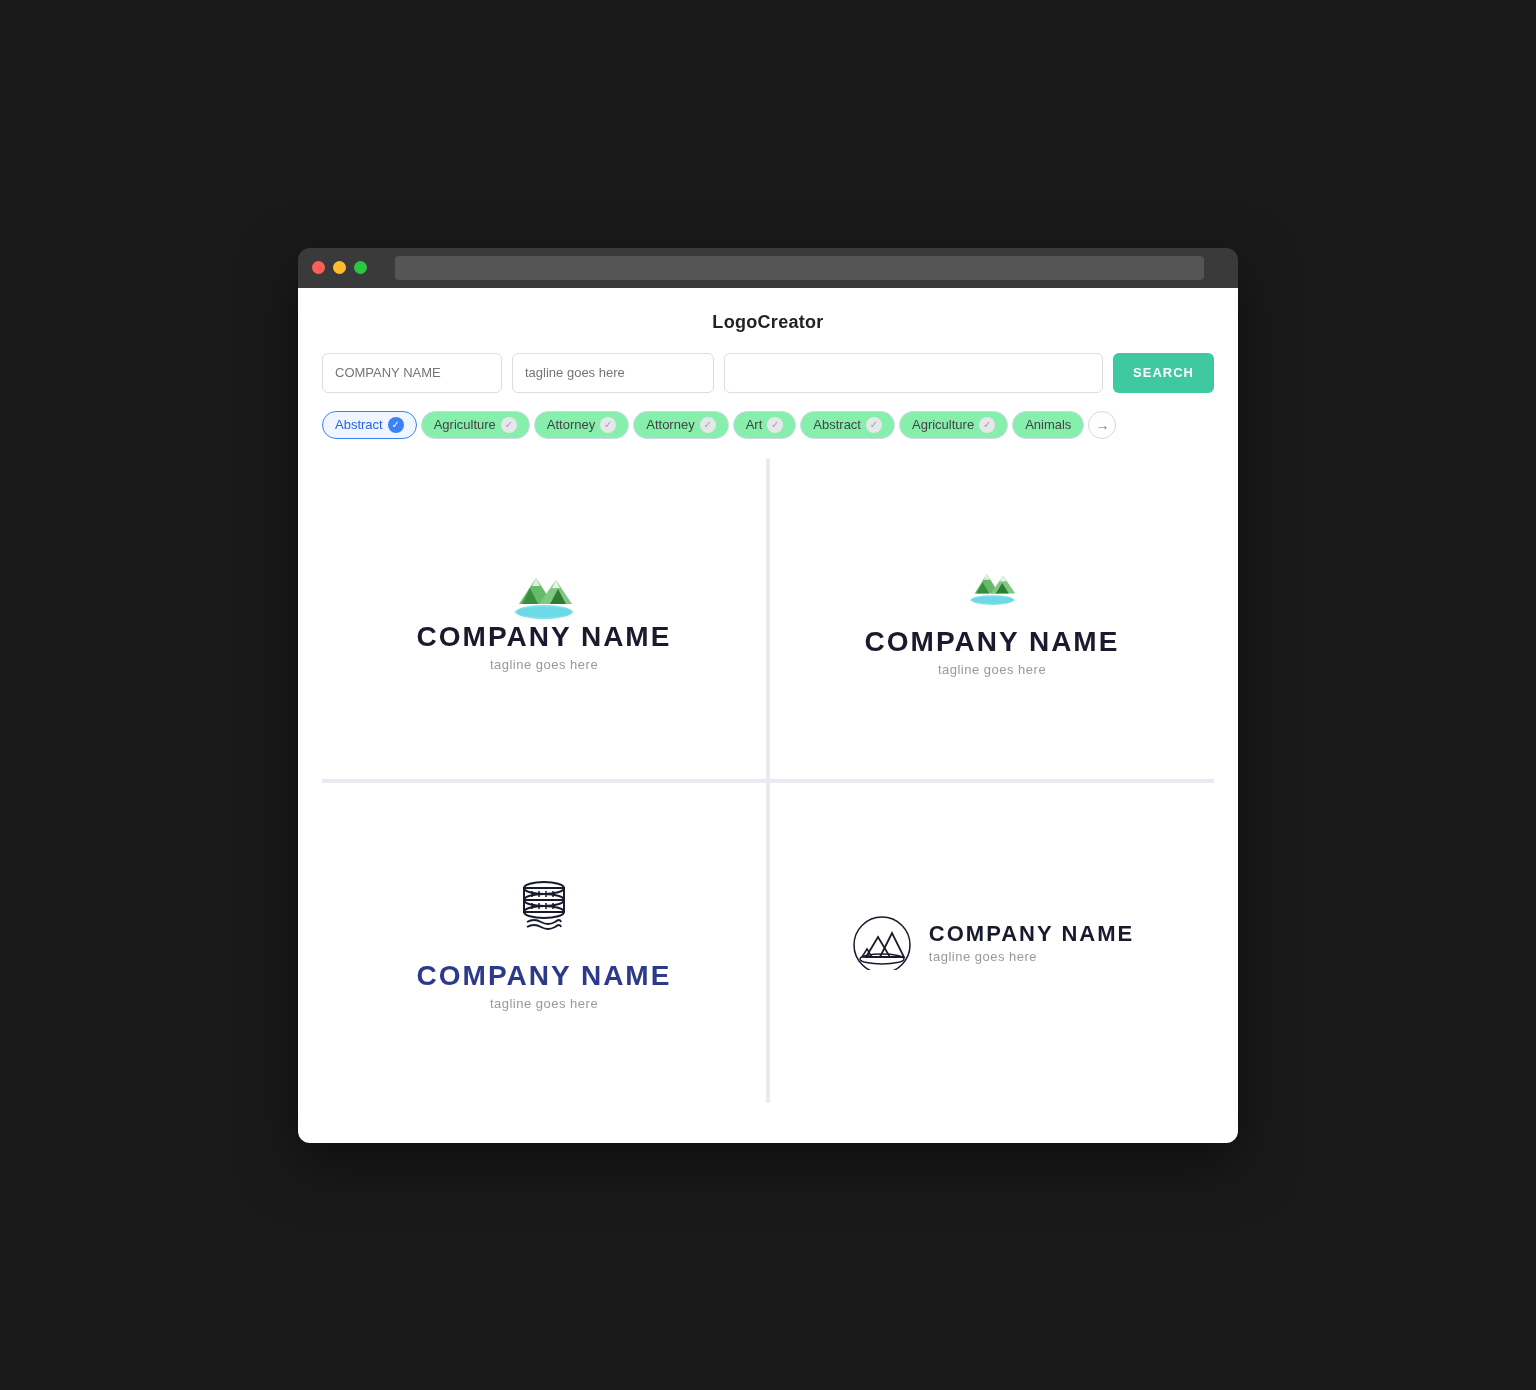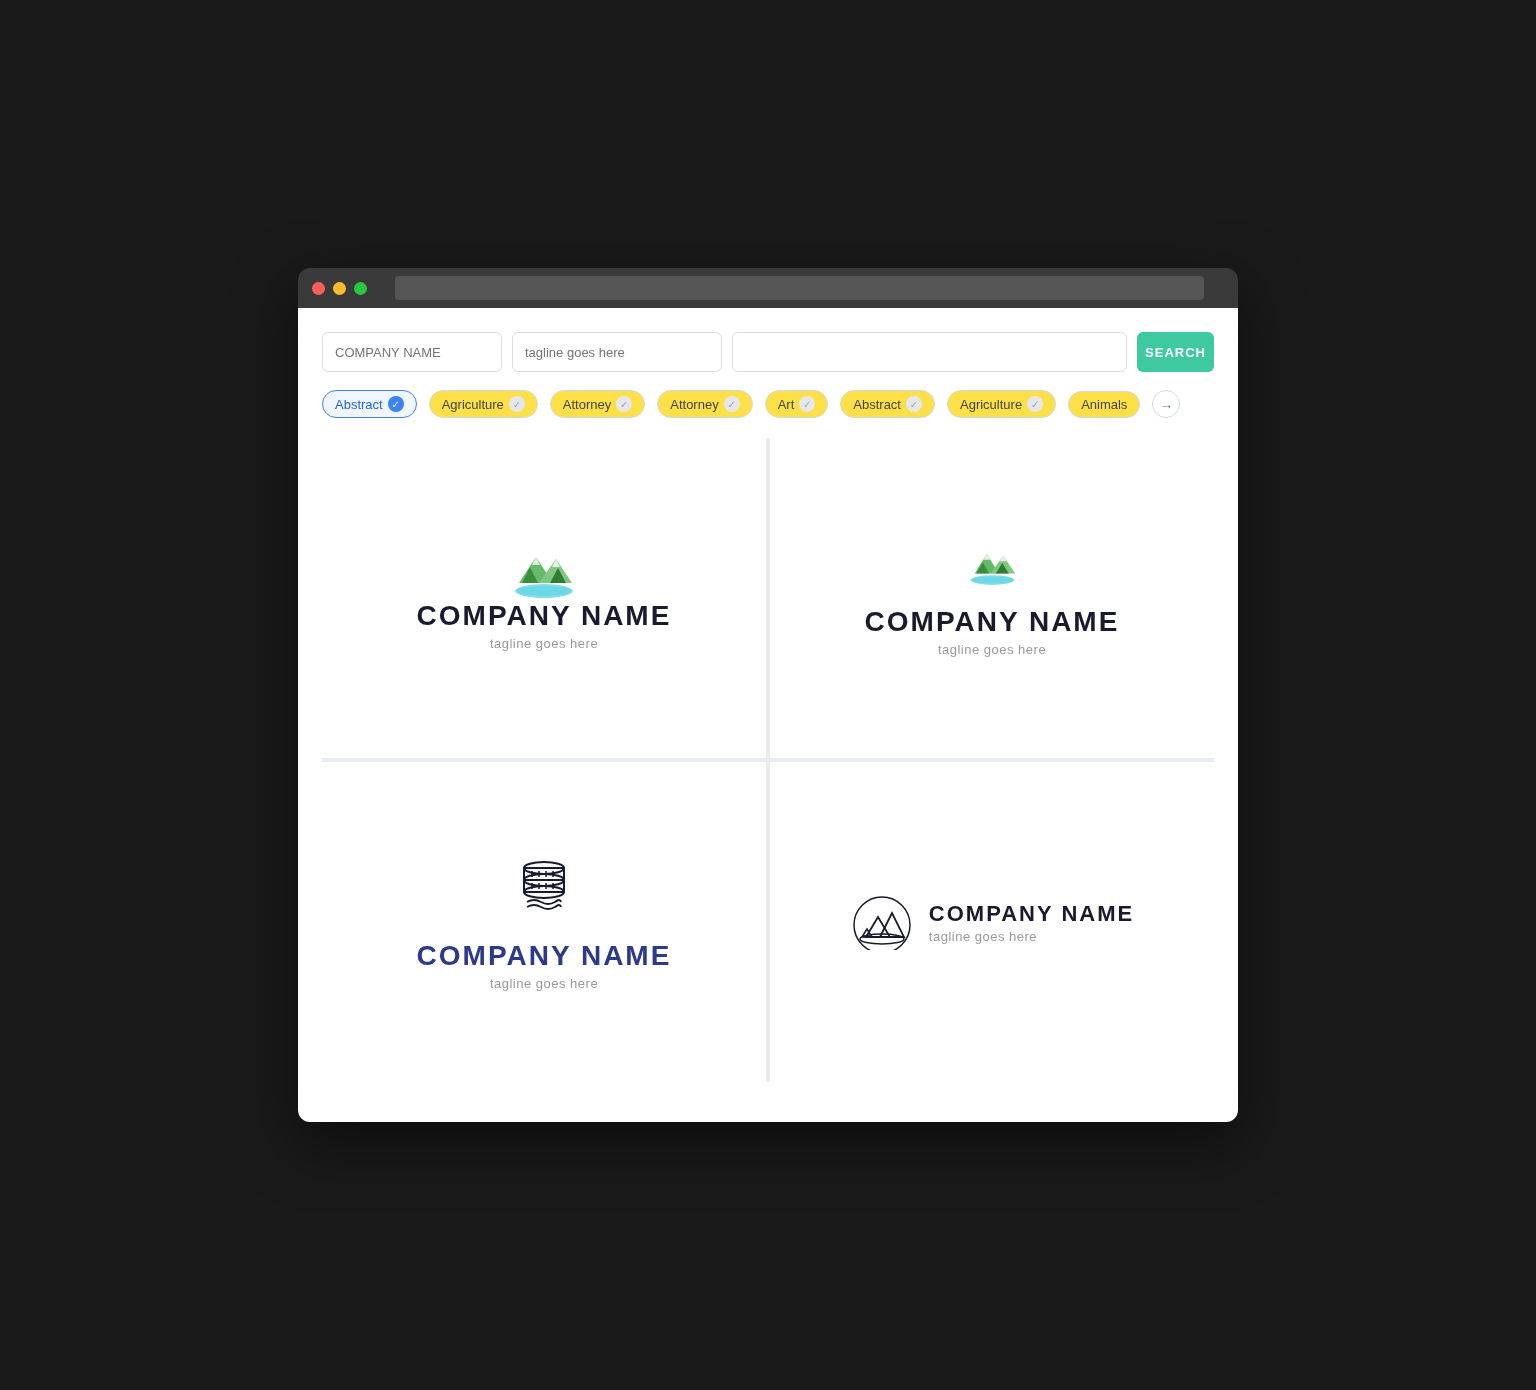--- a/index.html
+++ b/index.html
@@ -78,53 +78,52 @@
       color: #333;
       outline: none;
     }
 
     .search-input.company { width: 180px; }
     .search-input.tagline { width: 200px; flex: 1; }
     .search-input.extra { flex: 2; }
 
     .search-button {
       height: 40px;
-      padding: 0 8px;
+      padding: 0 20px;
       background: #3ec9a0;
       color: white;
       border: none;
       border-radius: 6px;
       font-size: 13px;
       font-weight: 700;
       letter-spacing: 1px;
       cursor: pointer;
       white-space: nowrap;
     }
 
     .filter-bar {
       display: flex;
-      gap: 12px;
-      align-items: center;
+      gap: 4px;
       margin-bottom: 20px;
       flex-wrap: nowrap;
       overflow: hidden;
     }
 
     .filter-chip {
       display: flex;
       align-items: center;
       gap: 5px;
       padding: 5px 12px;
       border-radius: 20px;
       border: 1.5px solid #d0d8e8;
       font-size: 13px;
       color: #444;
       cursor: pointer;
       white-space: nowrap;
-      background: #fde047;
+      background: #86efac;
     }
 
     .filter-chip.active {
       border-color: #3b82f6;
       background: #eff6ff;
       color: #2563eb;
     }
 
     .filter-chip .check-icon {
       width: 16px;
@@ -222,20 +221,23 @@
 
 <div class="browser-window">
   <div class="browser-titlebar">
     <div class="browser-dot red"></div>
     <div class="browser-dot yellow"></div>
     <div class="browser-dot green"></div>
     <div class="browser-address"></div>
   </div>
 
   <div class="app-content">
+    <div class="app-header">
+      <span class="app-title">LogoCreator</span>
+    </div>
 
     <div class="search-bar">
       <input class="search-input company" type="text" placeholder="COMPANY NAME" style="">
       <input class="search-input tagline" type="text" placeholder="tagline goes here" style="">
       <input class="search-input extra" type="text" style="">
       <button class="search-button">SEARCH</button>
     </div>
 
     <div class="filter-bar">
       <div class="filter-chip active">

